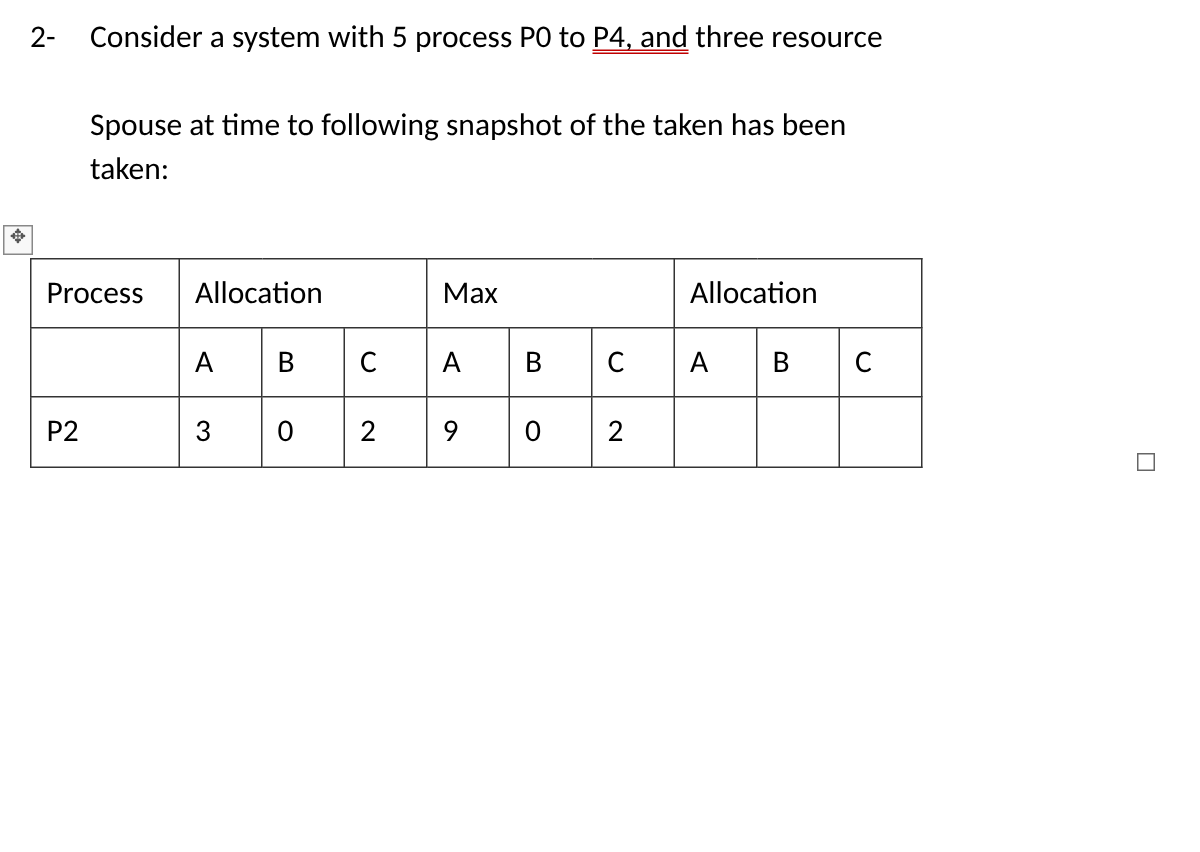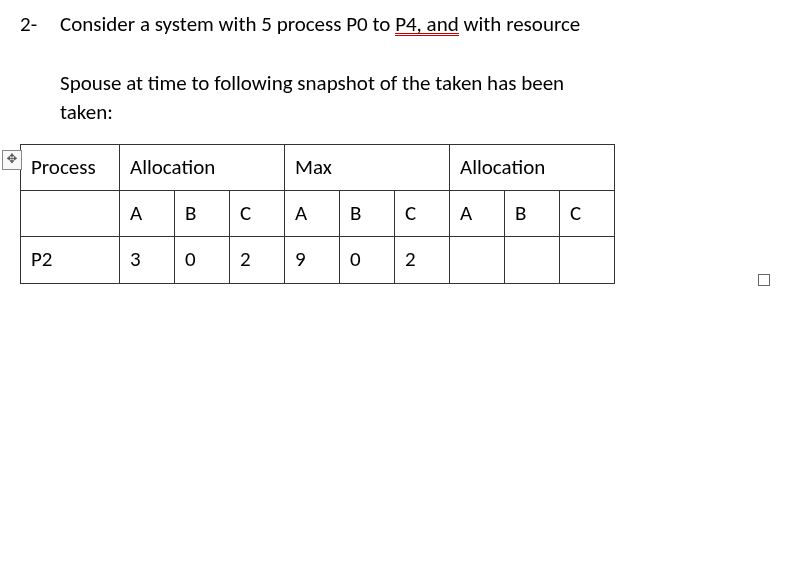--- a/index.html
+++ b/index.html
@@ -61,21 +61,21 @@
     background: #f8f8f8;
     font-size: 13px;
     line-height: 16px;
     text-align: center;
     color: #555;
     user-select: none;
   }
 
   table {
     border-collapse: collapse;
-    margin-top: 16px;
+    margin-top: 44px;
     margin-left: 0px;
   }
   td {
     border: 1px solid #333;
     padding: 8px 10px;
     height: 26px;
     vertical-align: middle;
     font-size: 21px;
     min-width: 32px;
   }
@@ -93,21 +93,21 @@
   }
 </style>
 </head>
 <body>
 
 <div class="page">
 
   <div class="q-line">
     <div class="q-num">2-</div>
     <div class="q-body">
-      <span>Consider a system with 5 process P0 to </span><span class="p4and"><span>P4,  and</span><span class="redline"></span></span><span> with resource</span><br>
+      <span>Consider a system with 5 process P0 to </span><span class="p4and"><span>P4,  and</span><span class="redline"></span></span><span> three resource</span><br>
       <br>
       <span>Spouse at time to following snapshot of the taken has been</span><br>
       <span>taken:</span>
     </div>
   </div>
 
   <div class="move-handle">✥</div>
 
   <table>
     <tbody>

